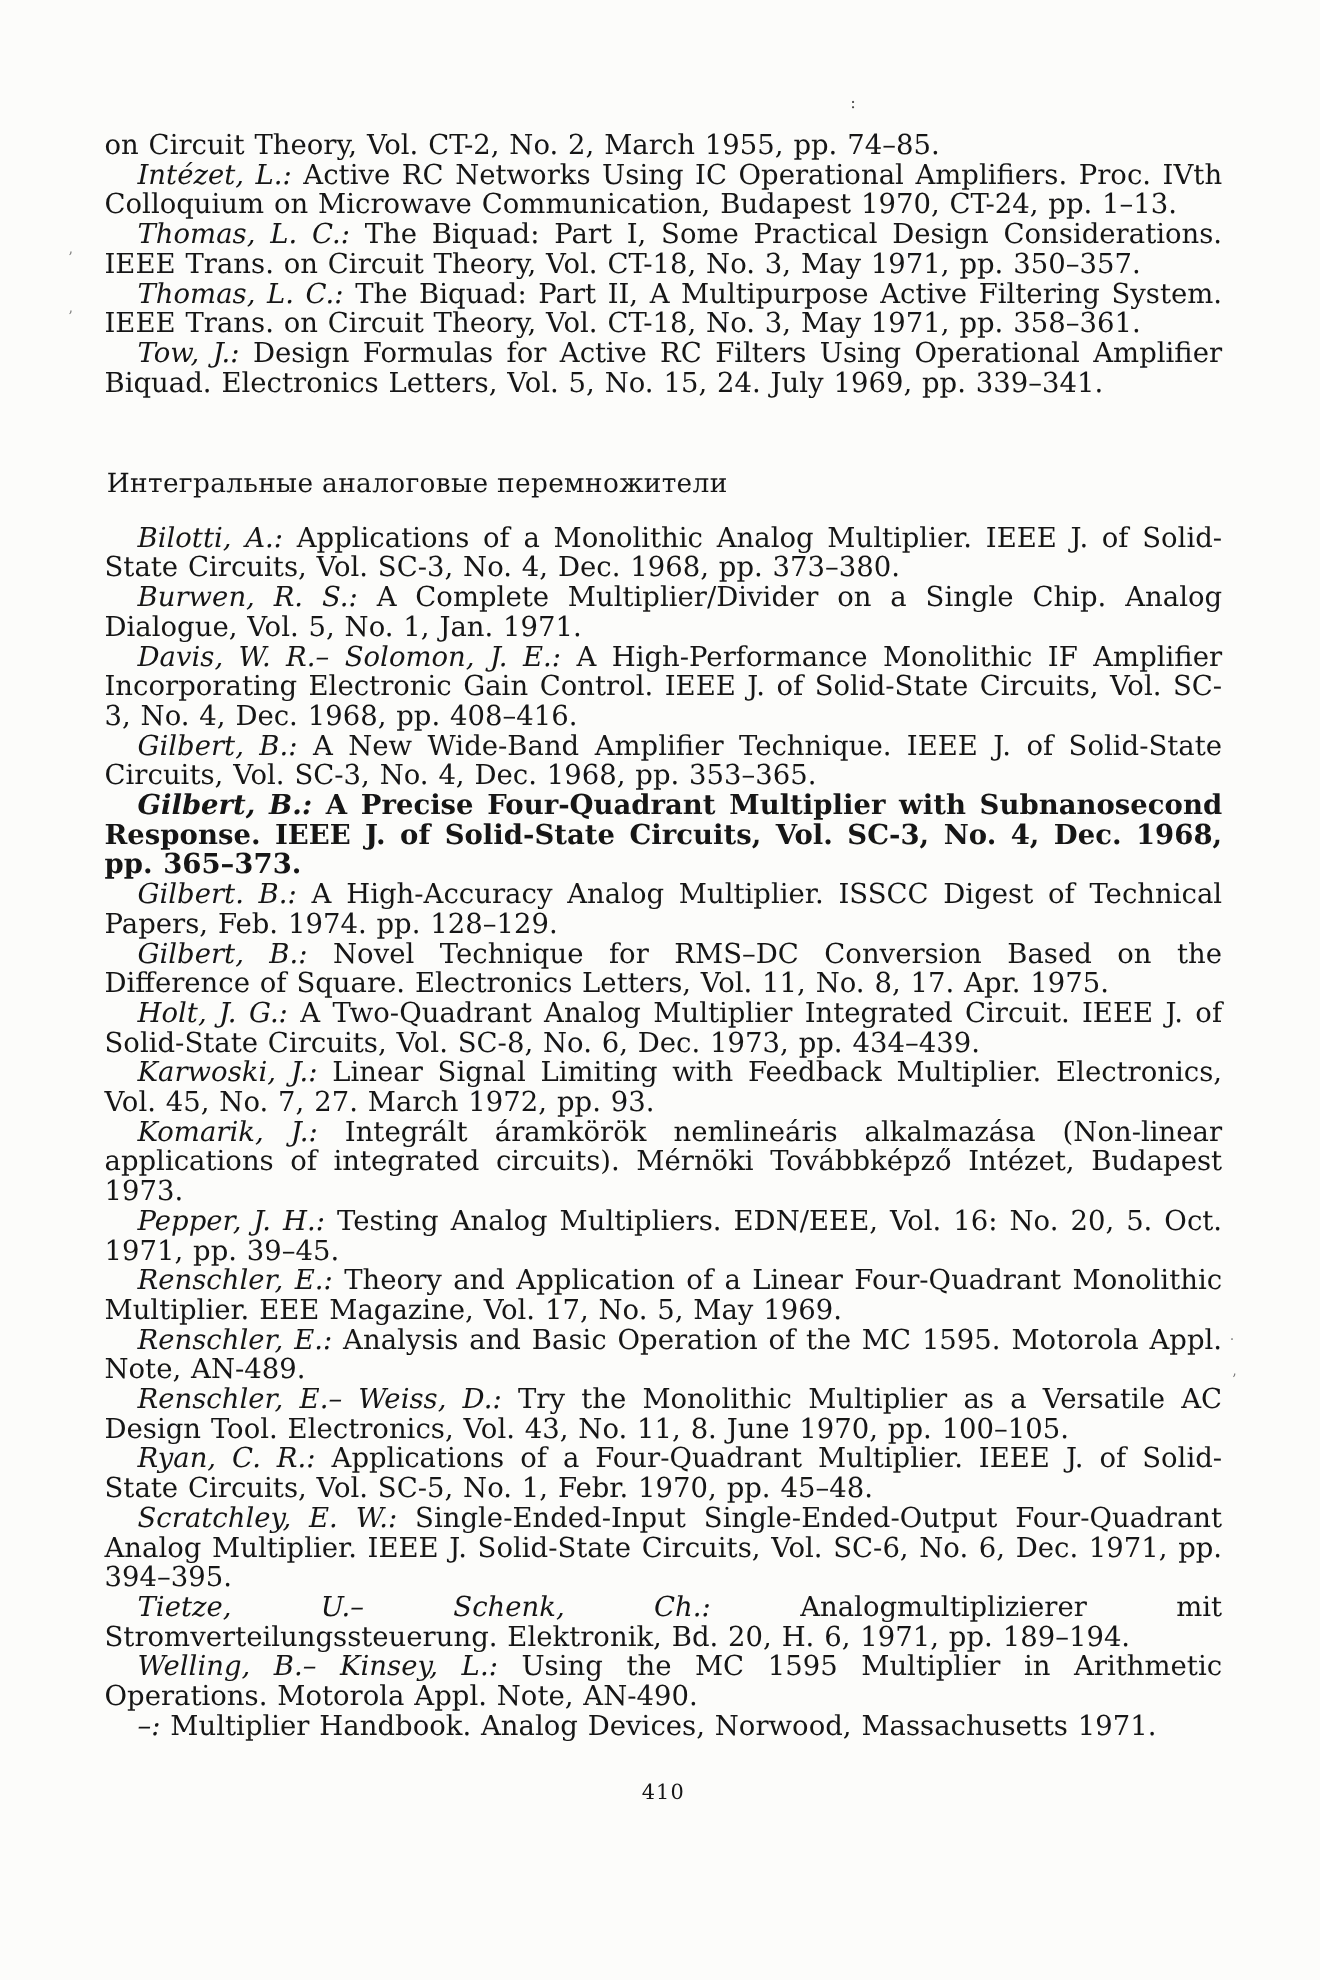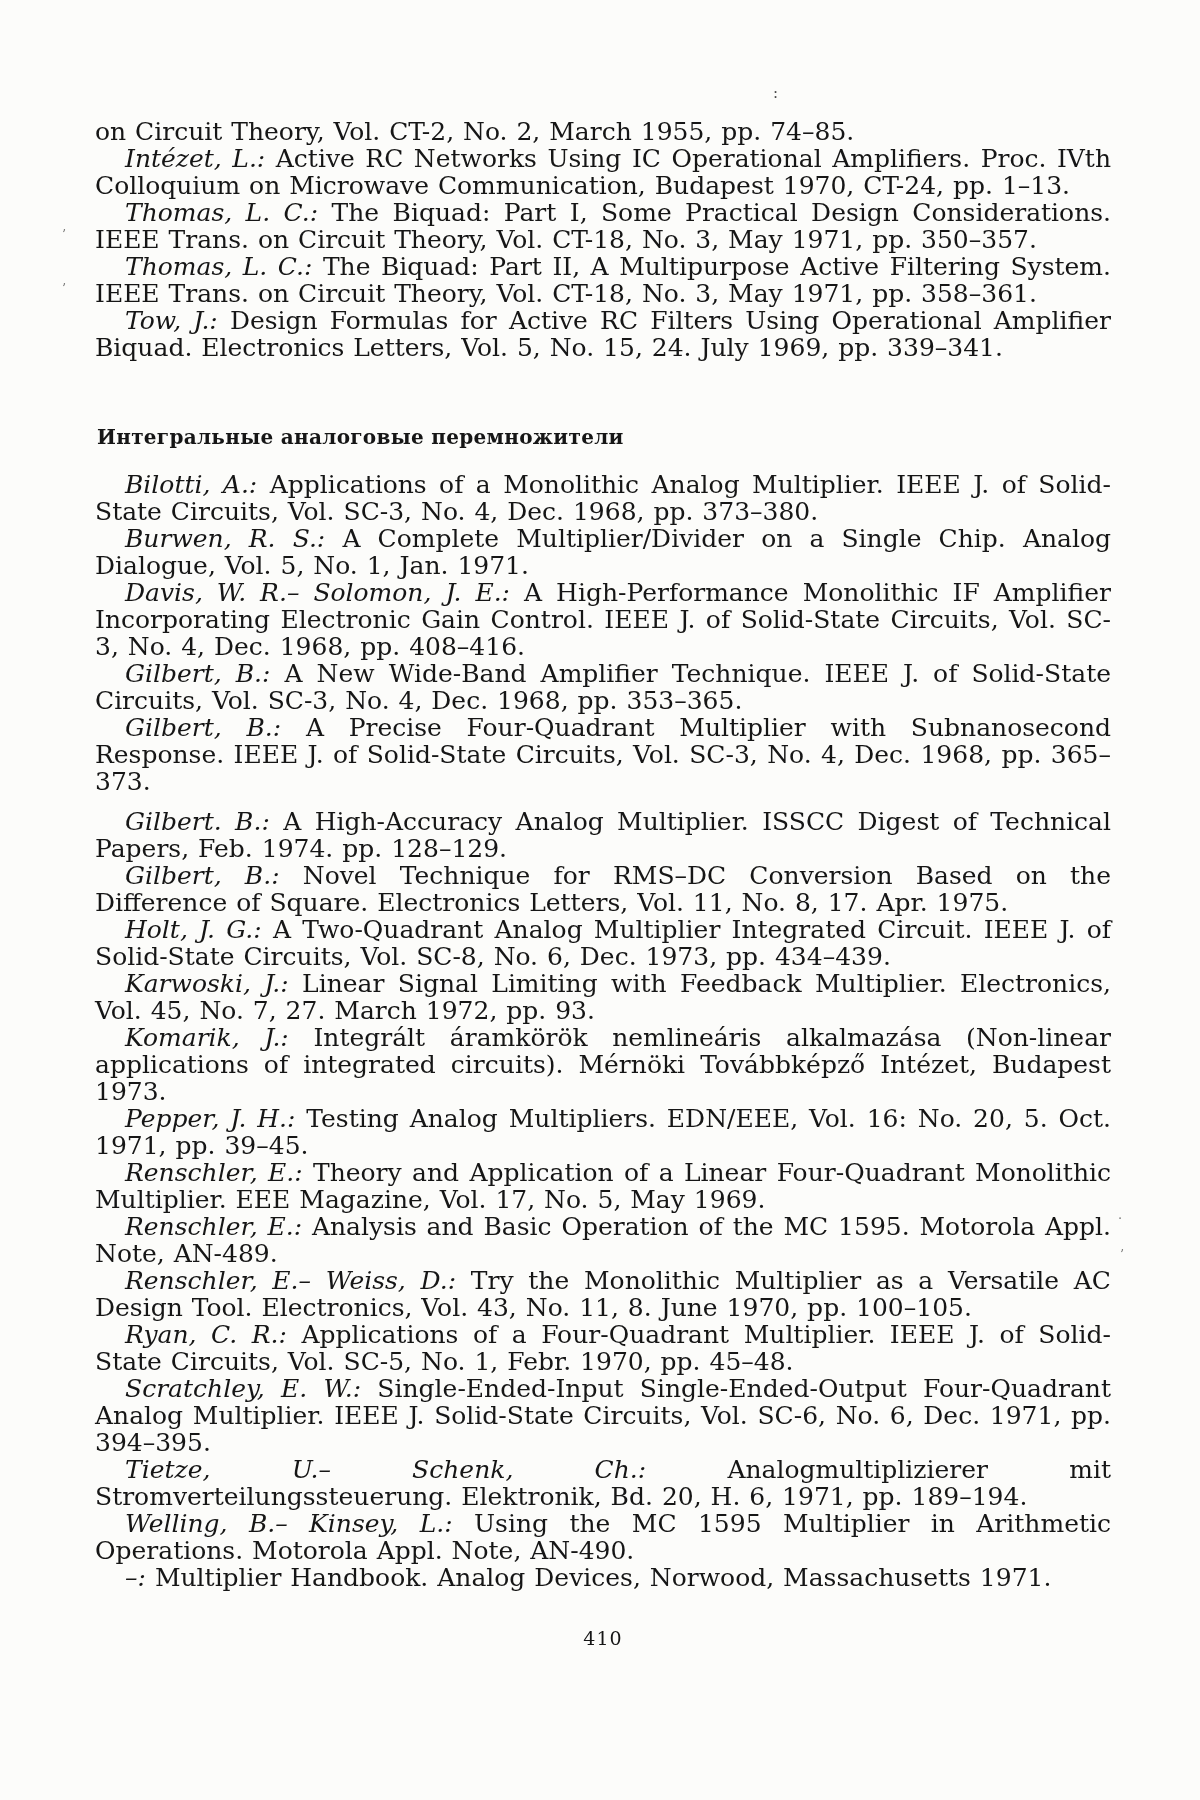--- a/index.html
+++ b/index.html
@@ -27,28 +27,28 @@
     text-indent: 30px;
     text-align: justify;
     font-size: 25px;
     line-height: 27px;
     word-spacing: 1px;
   }
   .ref.cont {
     text-indent: 0;
   }
   .ref.gap-after {
-    margin-bottom: 13px;
+    font-weight: bold;
   }
   .ref em {
     font-style: italic;
   }
   .section-heading {
-    font-size: 20px;
-    font-weight: 700;
+    font-size: 24px;
+    font-weight: 400;
     margin: 64px 0 22px 2px;
     letter-spacing: 0.3px;
   }
   .page-number {
     text-align: center;
     margin-top: 36px;
     font-size: 19px;
     letter-spacing: 1px;
   }
   .artifact {

